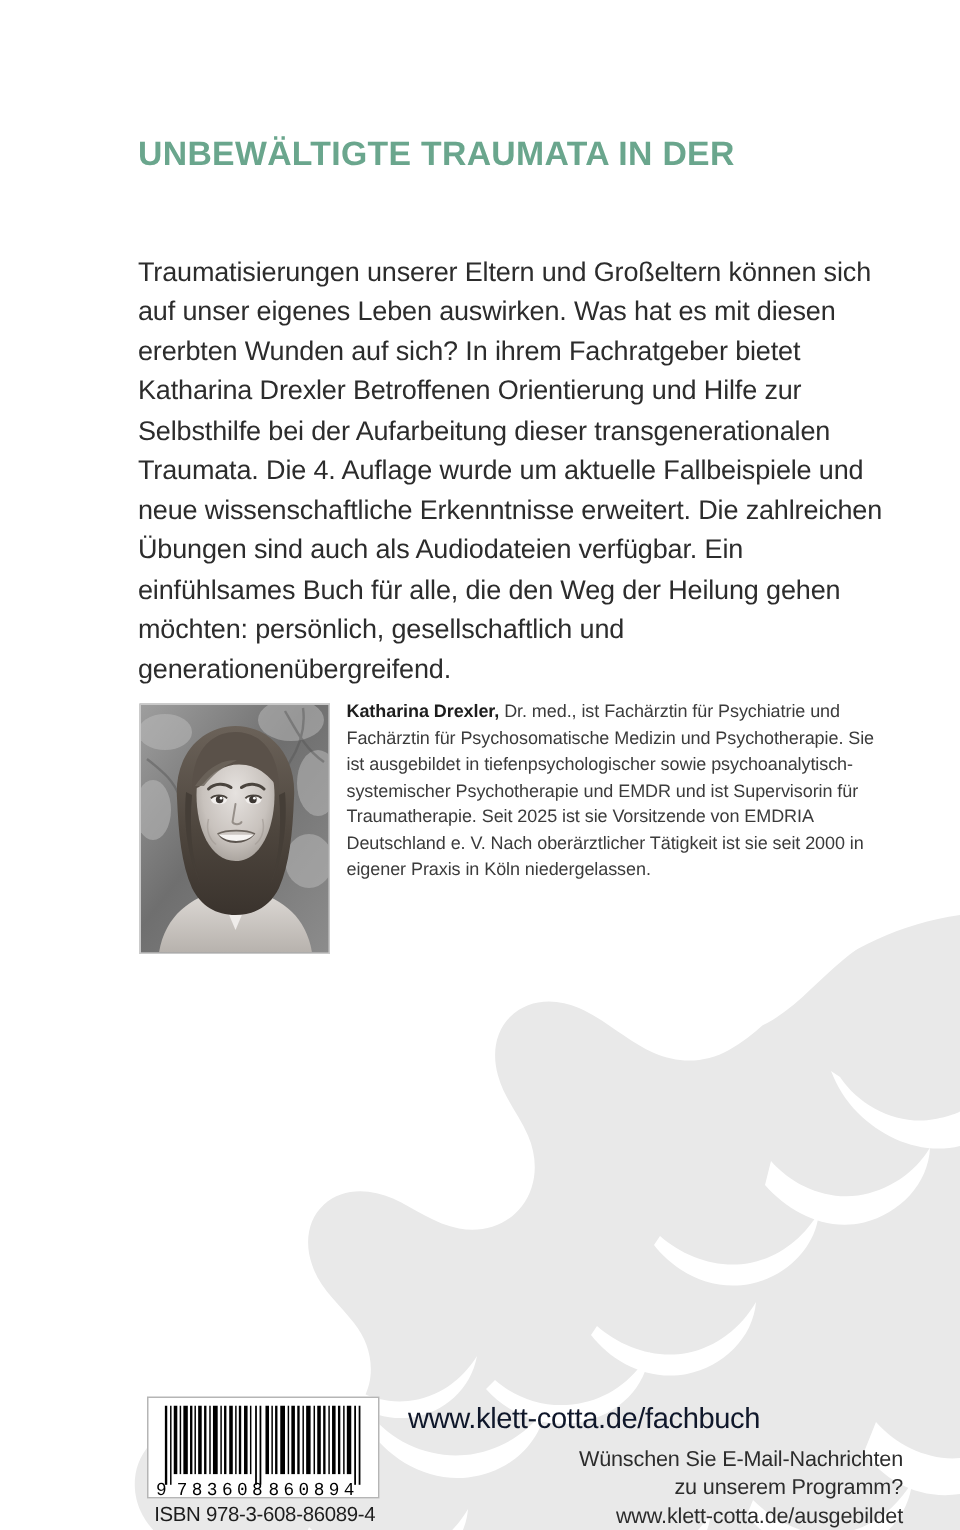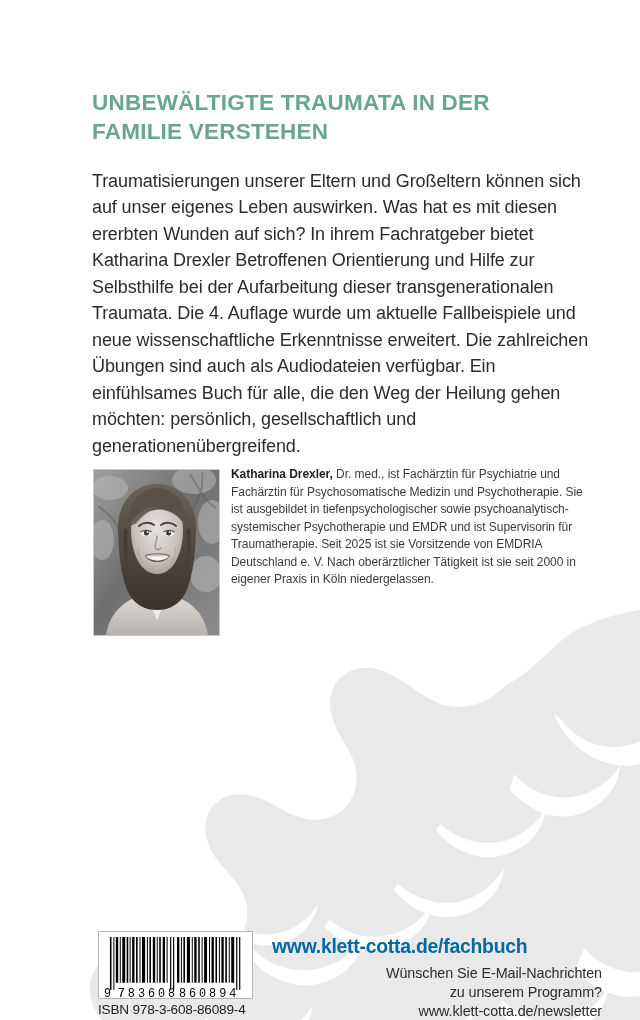--- a/index.html
+++ b/index.html
@@ -123,36 +123,36 @@
     background: #ffffff;
     box-sizing: border-box;
     padding: 5px 5px 0 5px;
   }
   .barcode-frame svg { display: block; width: 100%; height: 100%; }
   .isbn-line {
     margin-top: 3px;
     font-size: 13.6px;
     color: #1d1d1d;
     letter-spacing: -0.2px;
-    text-align: left;
+    text-align: center;
     width: 157px;
   }
 
   
   .publisher {
     position: absolute;
     left: 272px;
     top: 888px;
     width: 330px;
     z-index: 3;
   }
   .publisher-url {
     font-size: 19.4px;
-    font-weight: bold;
-    color: #0369a1;
+    font-weight: normal;
+    color: #0f172a;
     letter-spacing: -0.25px;
     line-height: 1.1;
   }
   .publisher-note {
     margin-top: 7px;
     font-size: 14.4px;
     color: #2c2c2c;
     line-height: 1.31;
     letter-spacing: -0.1px;
   }
@@ -242,21 +242,20 @@
                  C310,442 290,461 266,466 C240,471 216,458 202,440 Z"></path>
         <path d="M96,452 C110,470 132,482 154,481 L154,505 L90,505 C84,488 86,468 94,452 Z"></path>
         <path d="M300,470 C316,484 338,490 360,486 C380,482 396,470 406,454
                  C404,478 384,496 360,501 C334,506 310,494 296,478 Z"></path>
       </g>
     </svg>
   </div>
 
   <div class="headline">
     <div>UNBEWÄLTIGTE TRAUMATA IN DER</div>
-    <div>FAMILIE VERSTEHEN</div>
   </div>
 
   <div class="blurb">
     <p>Traumatisierungen unserer Eltern und Großeltern können sich auf unser eigenes Leben auswirken. Was hat es mit diesen ererbten Wunden auf sich? In ihrem Fachratgeber bietet Katharina Drexler Betroffenen Orientierung und Hilfe zur Selbsthilfe bei der Aufarbeitung dieser transgenerationalen Traumata. Die 4. Auflage wurde um aktuelle Fallbeispiele und neue wissenschaftliche Erkenntnisse erweitert. Die zahlreichen Übungen sind auch als Audiodateien verfügbar. Ein einfühlsames Buch für alle, die den Weg der Heilung gehen möchten: persönlich, gesellschaftlich und generationenübergreifend.</p>
   </div>
 
   <div class="author-block">
 
     <div class="photo-credit">© Peter Sondermann</div>
 
@@ -402,17 +401,17 @@
       </svg>
     </div>
     <div class="isbn-line">ISBN 978-3-608-86089-4</div>
   </div>
 
   <div class="publisher">
     <div class="publisher-url">www.klett-cotta.de/fachbuch</div>
     <div class="publisher-note">
       <div>Wünschen Sie E-Mail-Nachrichten</div>
       <div>zu unserem Programm?</div>
-      <div>www.klett-cotta.de/newsletter</div>
+      <div>www.klett-cotta.de/ausgebildet</div>
     </div>
   </div>
 
 </div>
 
 </body></html>

